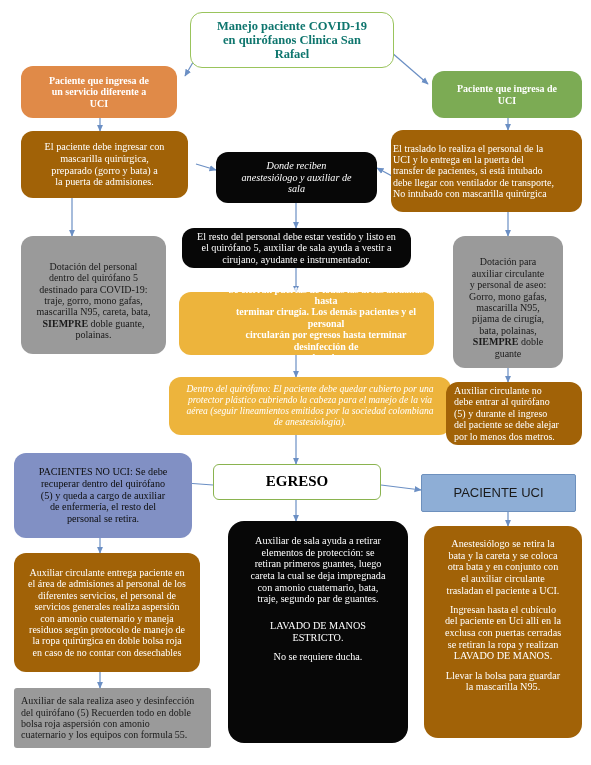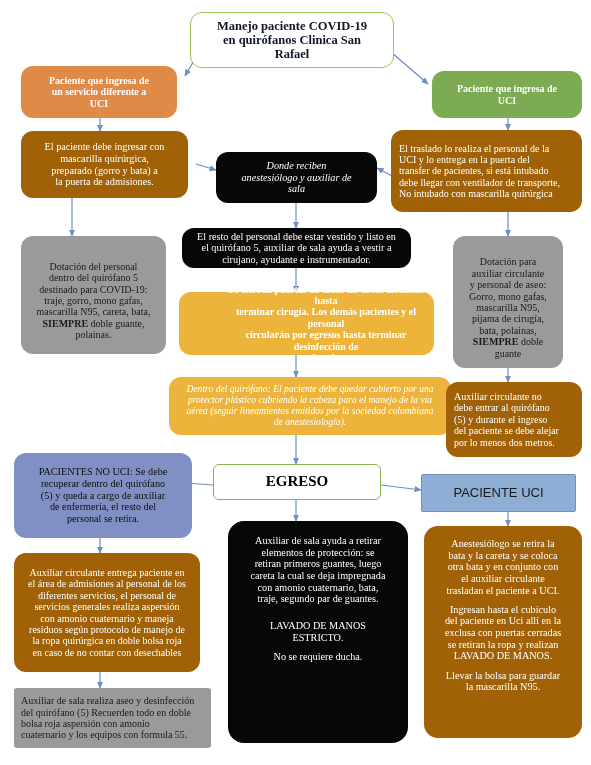--- a/index.html
+++ b/index.html
@@ -27,21 +27,21 @@
     border-radius: 12px;
     line-height: 1.14;
     white-space: pre-line;
     padding: 4px 6px;
     z-index: 3;
   }
   
   .t-title {
     background: #ffffff;
     border: 1.6px solid #9ac45c;
-    color: #0f172a;
+    color: #0f766e;
     font-weight: bold;
   }
   .t-orange {
     background: #e08a48;
     color: #ffffff;
     font-weight: bold;
   }
   .t-green {
     background: #7cab54;
     color: #ffffff;
@@ -170,21 +170,21 @@
 UCI</div>
 
   <div class="node t-green" style="left:432px; top:71px; width:150px; height:47px; font-size:10px;">Paciente  que ingresa de
 UCI</div>
 
   <div class="node t-blue" style="left:21px; top:131px; width:167px; height:67px; font-size:10.2px;">El paciente debe ingresar con
 mascarilla quirúrgica,
 preparado (gorro y bata)   a
 la puerta de admisiones.</div>
 
-  <div class="node t-blue align-left" style="left:391px; top:130px; width:191px; height:82px; font-size:10px; padding-left:8px;">El traslado lo realiza el personal de la
+  <div class="node t-blue align-left" style="left:391px; top:130px; width:191px; height:82px; font-size:10px; padding-left:2px;">El traslado lo realiza el personal de la
 UCI y lo entrega en la puerta del
 transfer de pacientes, si está intubado
 debe llegar con ventilador de transporte,
 No intubado con mascarilla quirúrgica</div>
 
   <div class="node t-black" style="left:216px; top:152px; width:161px; height:51px; font-size:10.2px;font-style:italic;">Donde reciben
 anestesiólogo y auxiliar de
 sala</div>
 
   <div class="node t-black" style="left:182px; top:228px; width:229px; height:40px; font-size:10.2px;">El resto del personal debe estar vestido y listo en
@@ -220,21 +220,21 @@
   <div class="node t-amber" style="left:179px; top:292px; width:255px; height:63px; font-size:10px;">Se cierran puertas de todas las áreas aledañas hasta
 terminar cirugía. Los demás pacientes y el personal
 circularán por egresos hasta terminar desinfección de
 la sala</div>
 
   <div class="node t-amber2" style="left:169px; top:377px; width:282px; height:58px; font-size:9.6px;">Dentro del quirófano: El paciente debe quedar cubierto por una
 protector plástico cubriendo la cabeza para el manejo de la vía
 aérea (seguir lineamientos emitidos por  la sociedad colombiana
 de anestesiología).</div>
 
-  <div class="node t-blue align-left" style="left:446px; top:382px; width:136px; height:75px; font-size:10px; padding-left:8px;">Auxiliar circulante no
+  <div class="node t-blue align-left" style="left:446px; top:382px; width:136px; height:63px; font-size:10px; padding-left:8px;">Auxiliar circulante no
 debe entrar al quirófano
 (5) y durante el ingreso
 del paciente se debe alejar
 por lo menos dos metros.</div>
 
   <div class="node t-periwinkle" style="left:14px; top:453px; width:178px; height:85px; font-size:10.2px;">PACIENTES NO UCI: Se debe
 recuperar dentro del quirófano
 (5) y queda a cargo de auxiliar
 de enfermería, el resto del
 personal se retira.</div>

